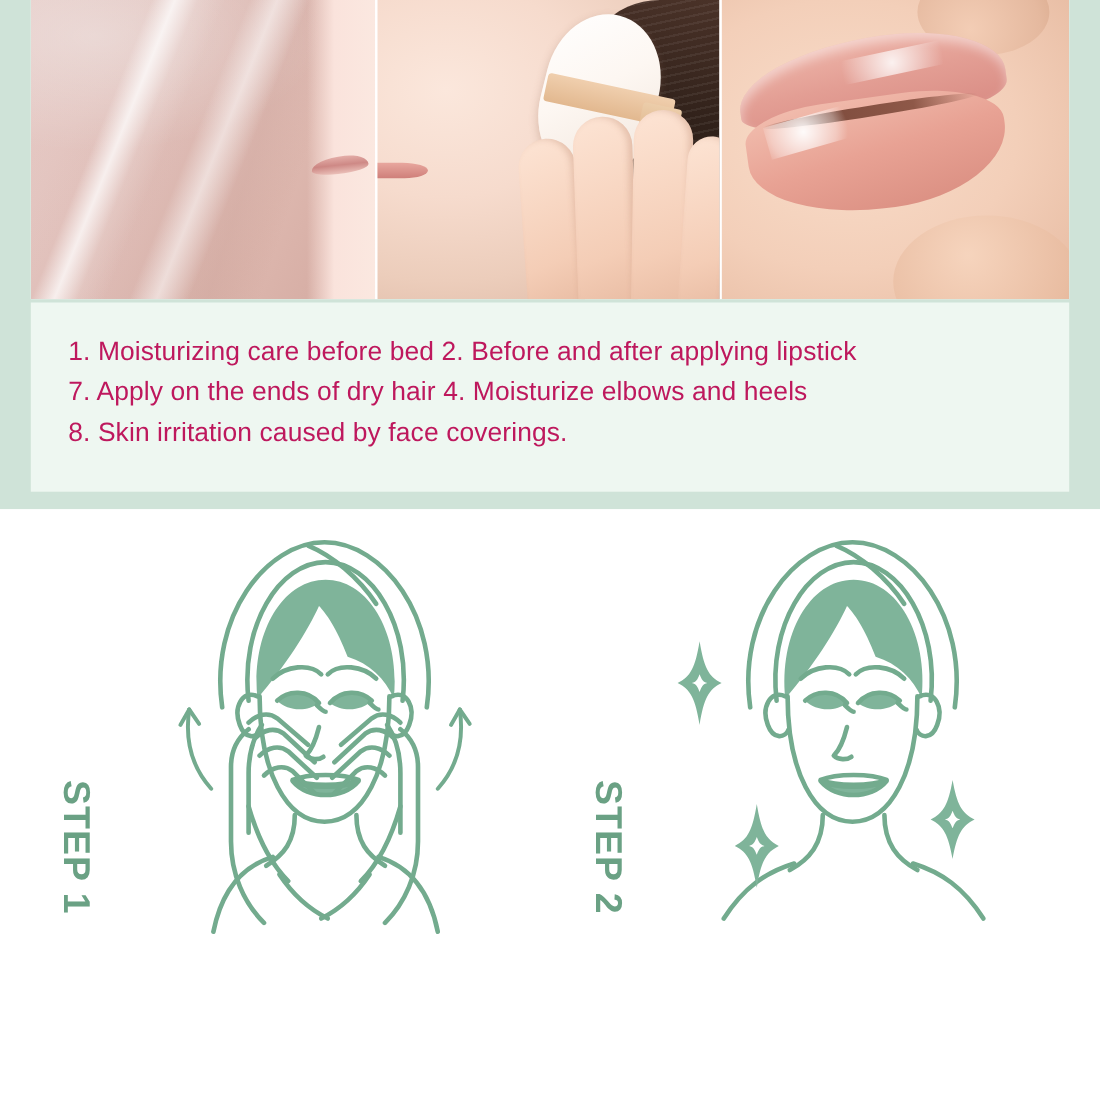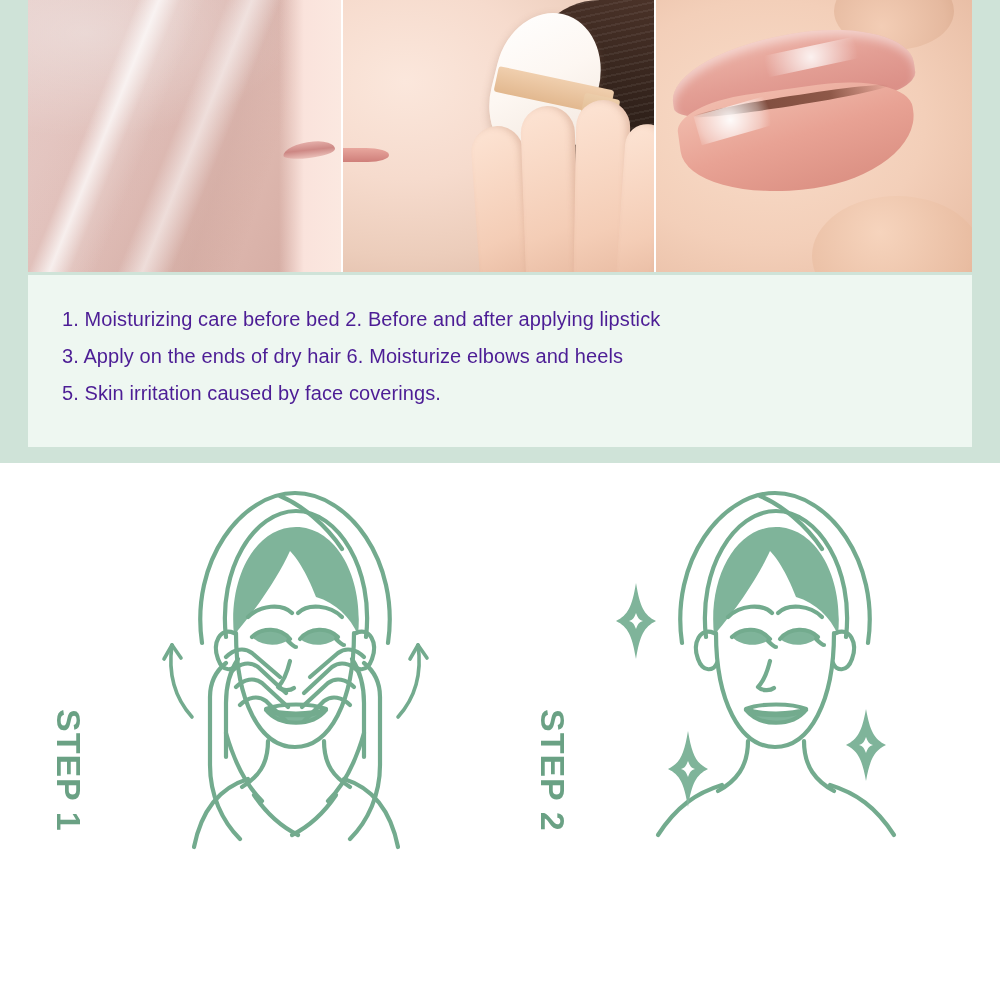--- a/index.html
+++ b/index.html
@@ -200,22 +200,22 @@
     top: 275px;
     width: 944px;
     height: 172px;
     background: #eef7f1;
   }
   .bullets-list {
     margin: 0;
     padding: 26px 0 0 34px;
   }
   .bullet-line {
-    color: #4c1d95;
-    font-size: 20px;
+    color: #be185d;
+    font-size: 24px;
     line-height: 37px;
     letter-spacing: .1px;
     white-space: nowrap;
   }
 
   
   .steps-section {
     position: absolute;
     left: 0; top: 463px;
     width: 1000px;
@@ -311,22 +311,22 @@
         <div class="lip-line"></div>
         <div class="lip-gloss"></div>
         <div class="lip-gloss2"></div>
       </div>
 
     </div>
 
     <div class="bullets-panel">
       <div class="bullets-list">
         <div class="bullet-line">1. Moisturizing care before bed  2. Before and after applying lipstick</div>
-        <div class="bullet-line">3. Apply on the ends of dry hair 6. Moisturize elbows and heels</div>
-        <div class="bullet-line">5. Skin irritation caused by face coverings.</div>
+        <div class="bullet-line">7. Apply on the ends of dry hair 4. Moisturize elbows and heels</div>
+        <div class="bullet-line">8. Skin irritation caused by face coverings.</div>
       </div>
     </div>
 
   </div>
 
   <div class="steps-section">
 
     <div class="step step-1">
       <div class="step-label">STEP 1</div>
 

